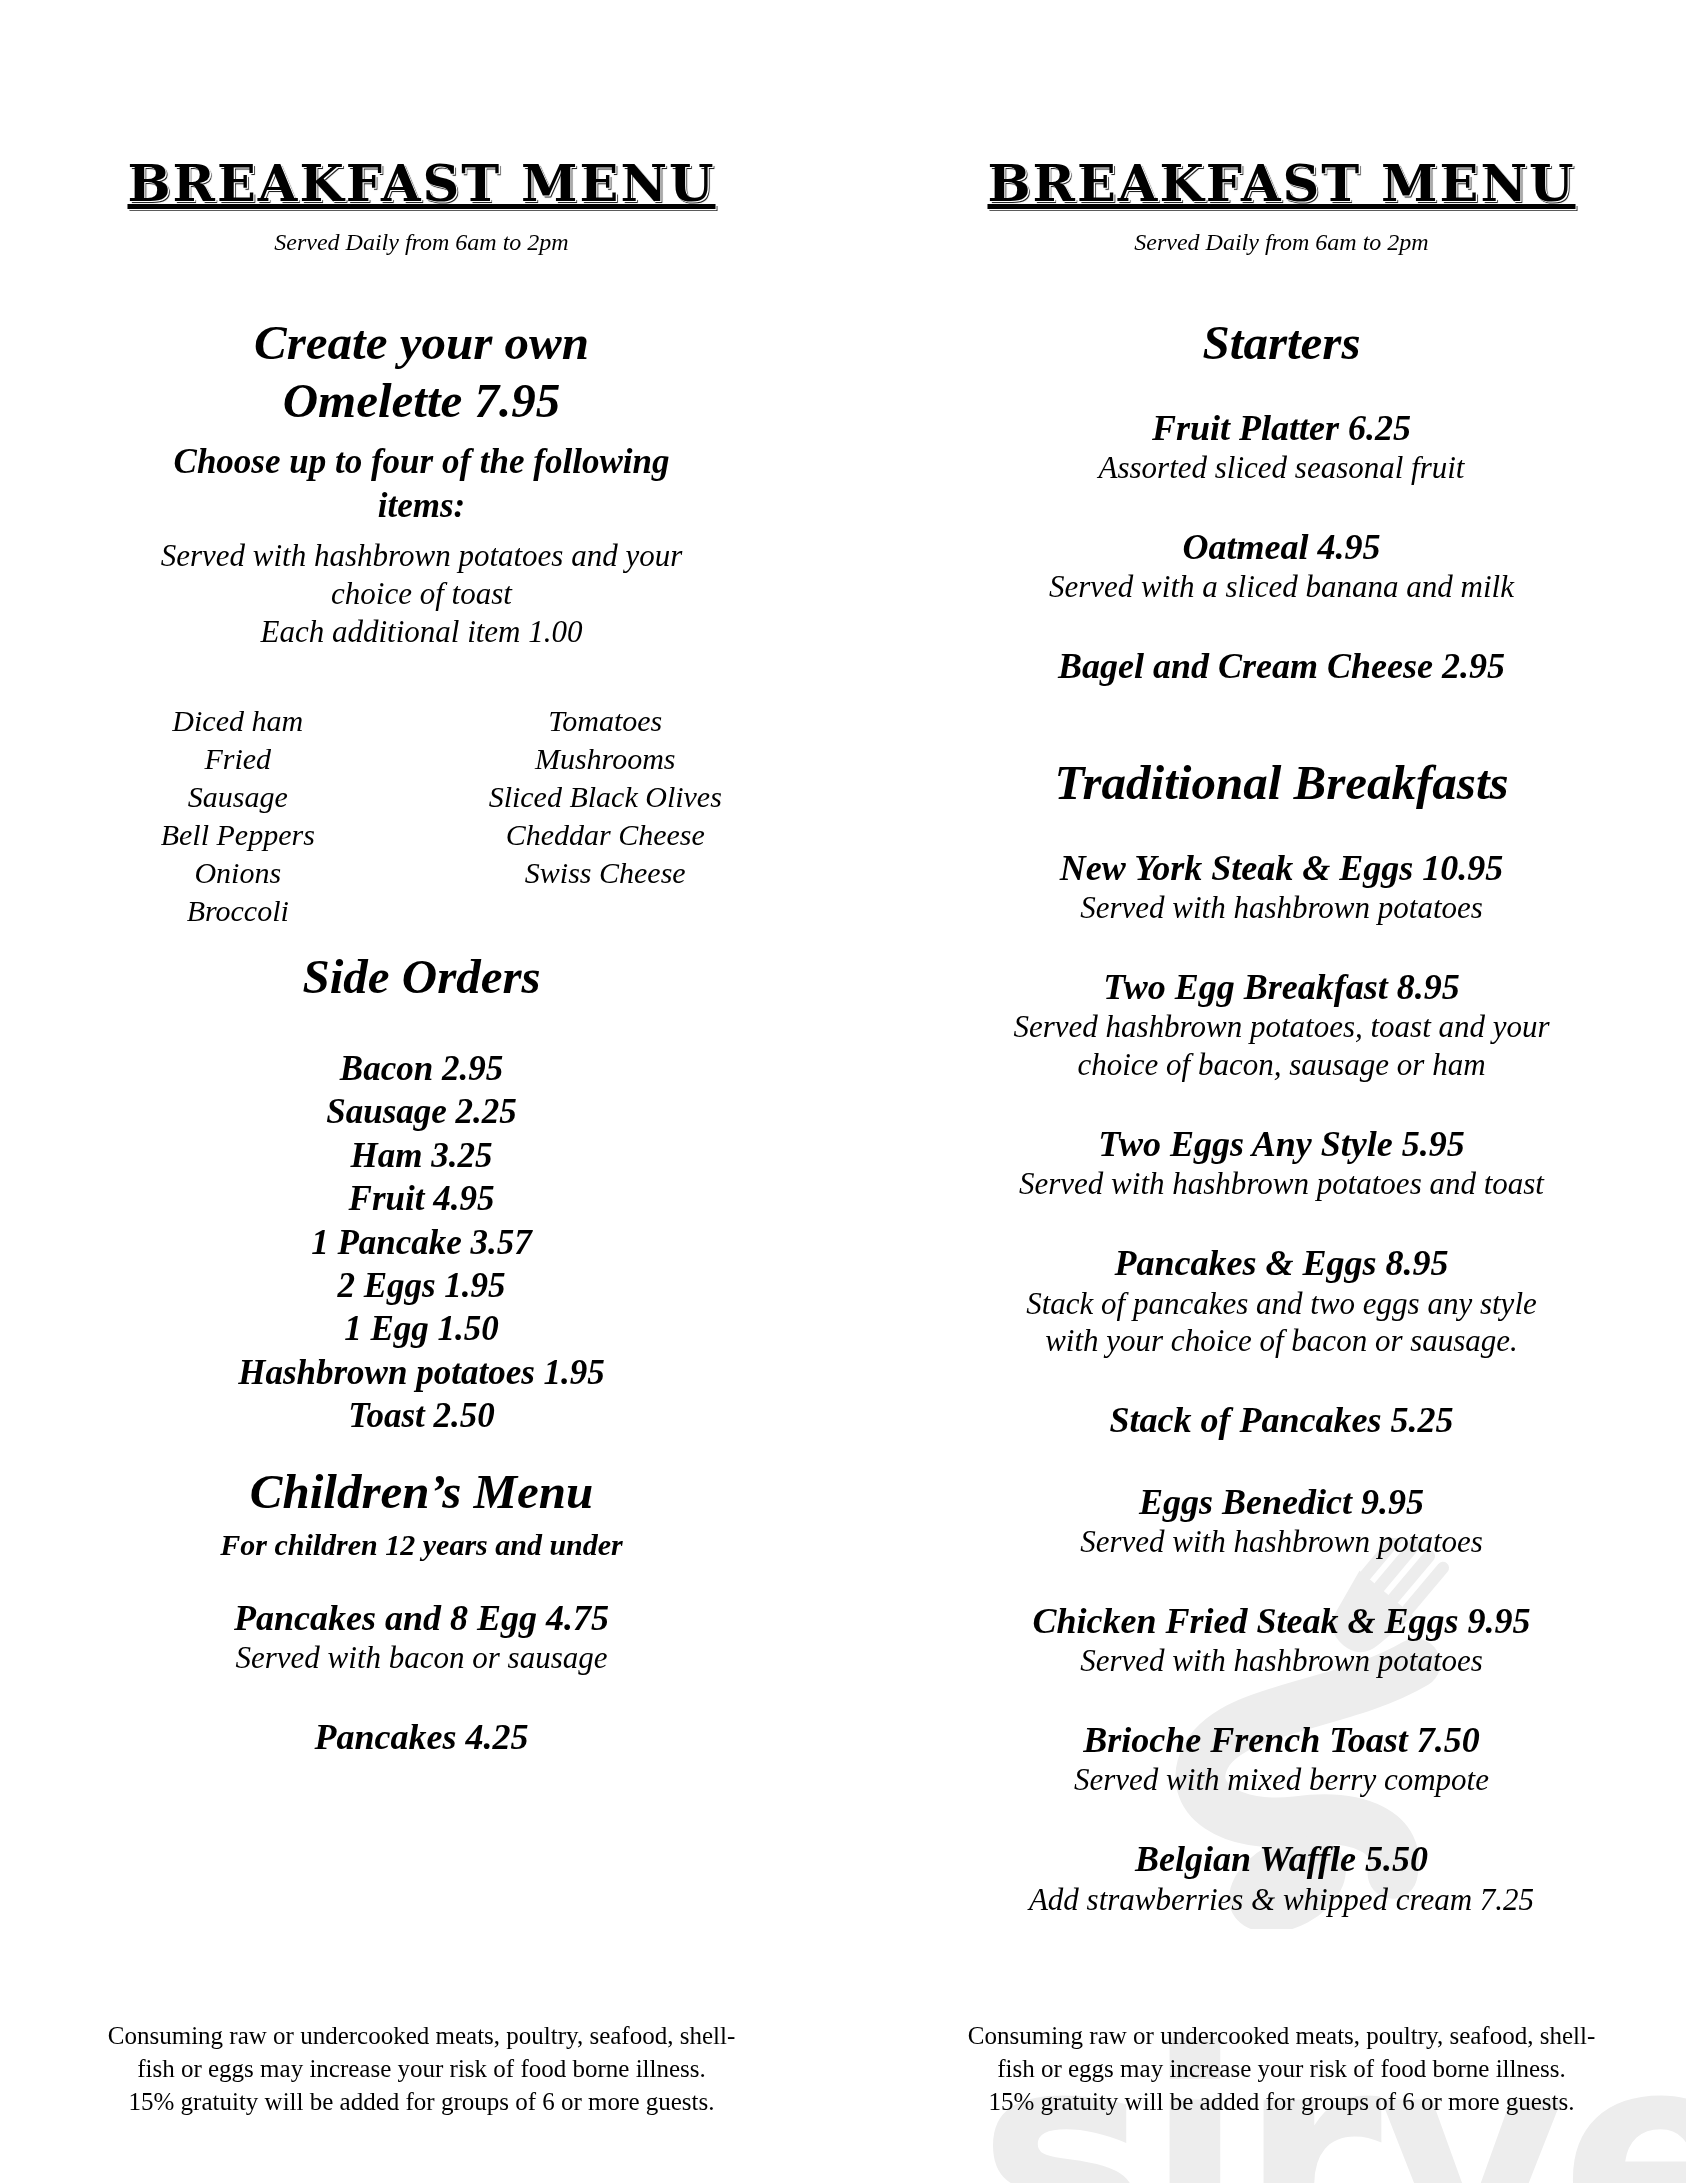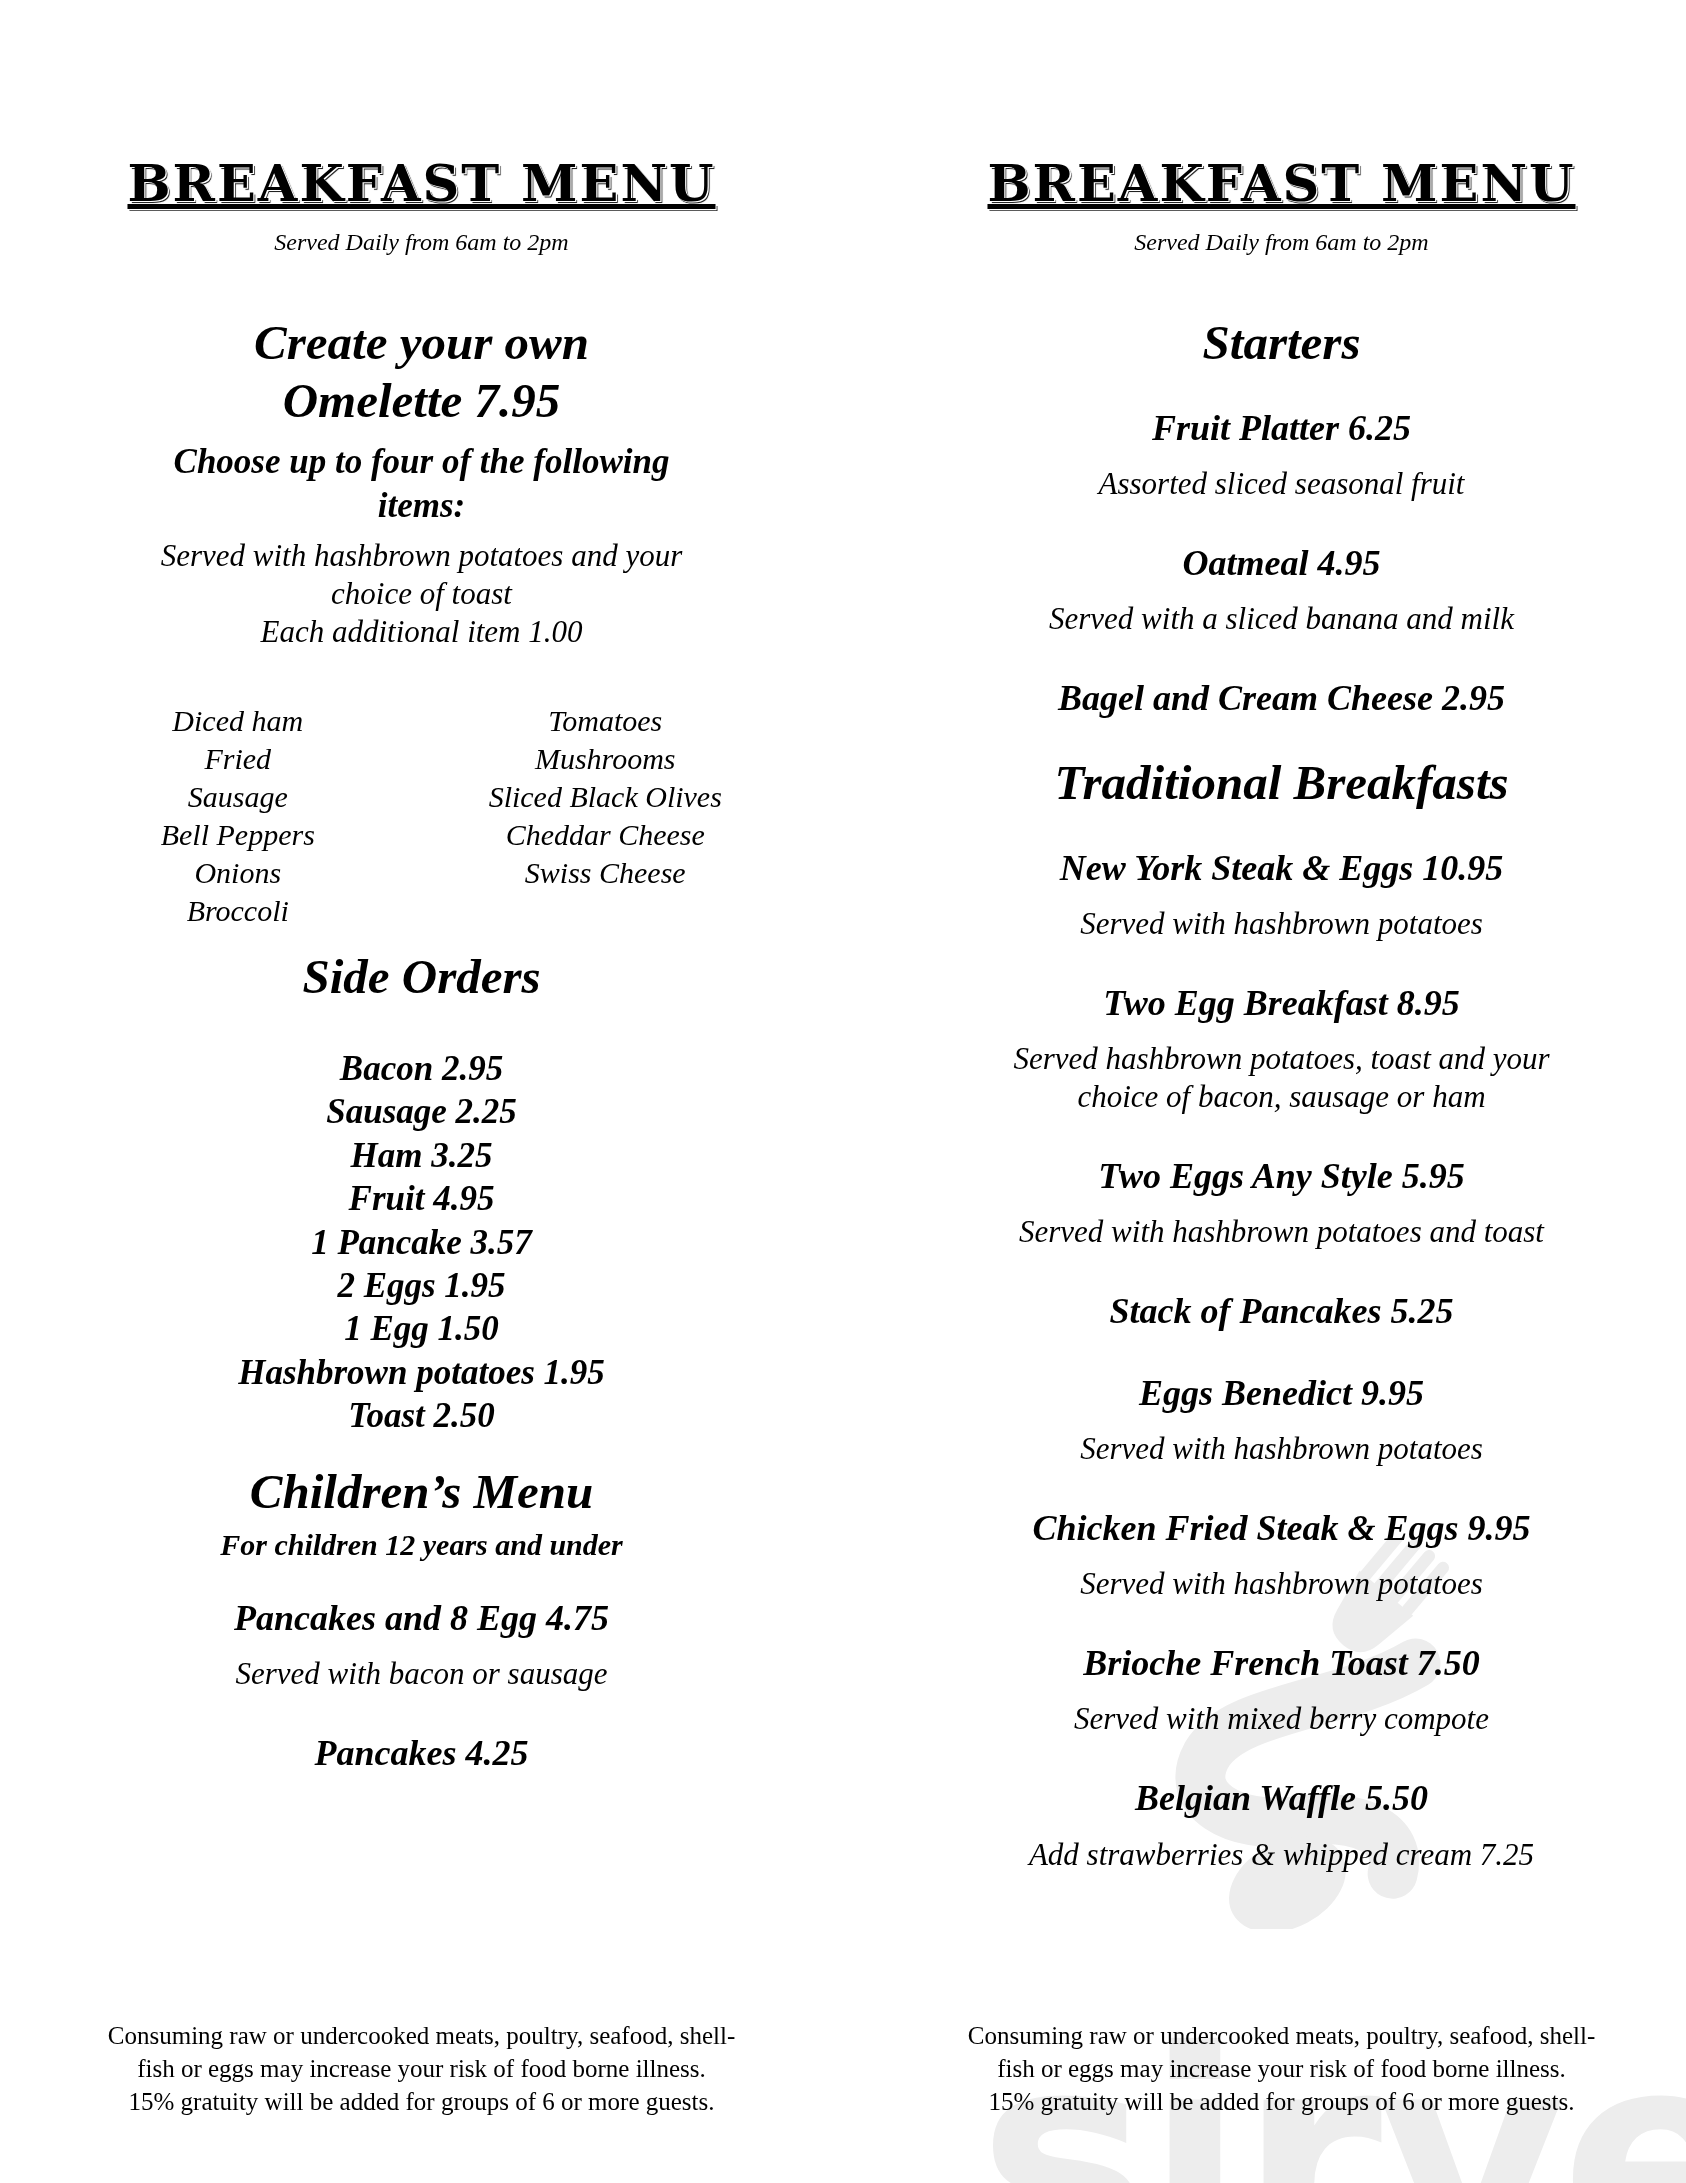--- a/index.html
+++ b/index.html
@@ -38,21 +38,21 @@
 
   .ingredients { display:flex; margin-top:34px; }
   .ing-col { flex:1; }
   .list-line { font-style:italic; font-size:30px; line-height:1.27; }
 
   .side-line { font-weight:bold; font-style:italic; font-size:35px; line-height:1.24; }
 
   .menu-item { margin-top:40px; }
   .menu-item.first { margin-top:36px; }
   .item-name { font-weight:bold; font-style:italic; font-size:36px; line-height:1.15; }
-  .item-desc { font-style:italic; font-size:31px; line-height:1.22; max-width:553px; margin:16px auto; }
+  .item-desc { font-style:italic; font-size:31px; line-height:1.22; max-width:553px; margin:0 auto; }
   .item-desc.narrow { max-width:513px; }
 
   .children-sub { font-weight:bold; font-style:italic; font-size:30px; margin-top:6.7px; }
 
   .footer-note { position:absolute; top:2019px; width:735px; text-align:center;
     font-size:25px; line-height:1.32; z-index:2; }
 
   .wm-text {
     position:absolute; left:978px; top:1989px; z-index:1;
     font-family:"DejaVu Sans", sans-serif;
@@ -184,20 +184,24 @@
     </div>
     <div class="menu-item">
       <div class="item-name">Two Egg Breakfast 8.95</div>
       <div class="item-desc">Served hashbrown potatoes, toast and your choice of bacon, sausage or ham</div>
     </div>
     <div class="menu-item">
       <div class="item-name">Two Eggs Any Style 5.95</div>
       <div class="item-desc">Served with hashbrown potatoes and toast</div>
     </div>
     <div class="menu-item">
+      <div class="item-name">Pancakes &amp; Eggs 8.95</div>
+      <div class="item-desc">Stack of pancakes and two eggs any style with your choice of bacon or sausage.</div>
+    </div>
+    <div class="menu-item">
       <div class="item-name">Stack of Pancakes 5.25</div>
       <div class="item-desc"></div>
     </div>
     <div class="menu-item">
       <div class="item-name">Eggs Benedict 9.95</div>
       <div class="item-desc">Served with hashbrown potatoes</div>
     </div>
     <div class="menu-item">
       <div class="item-name">Chicken Fried Steak &amp; Eggs 9.95</div>
       <div class="item-desc">Served with hashbrown potatoes</div>

